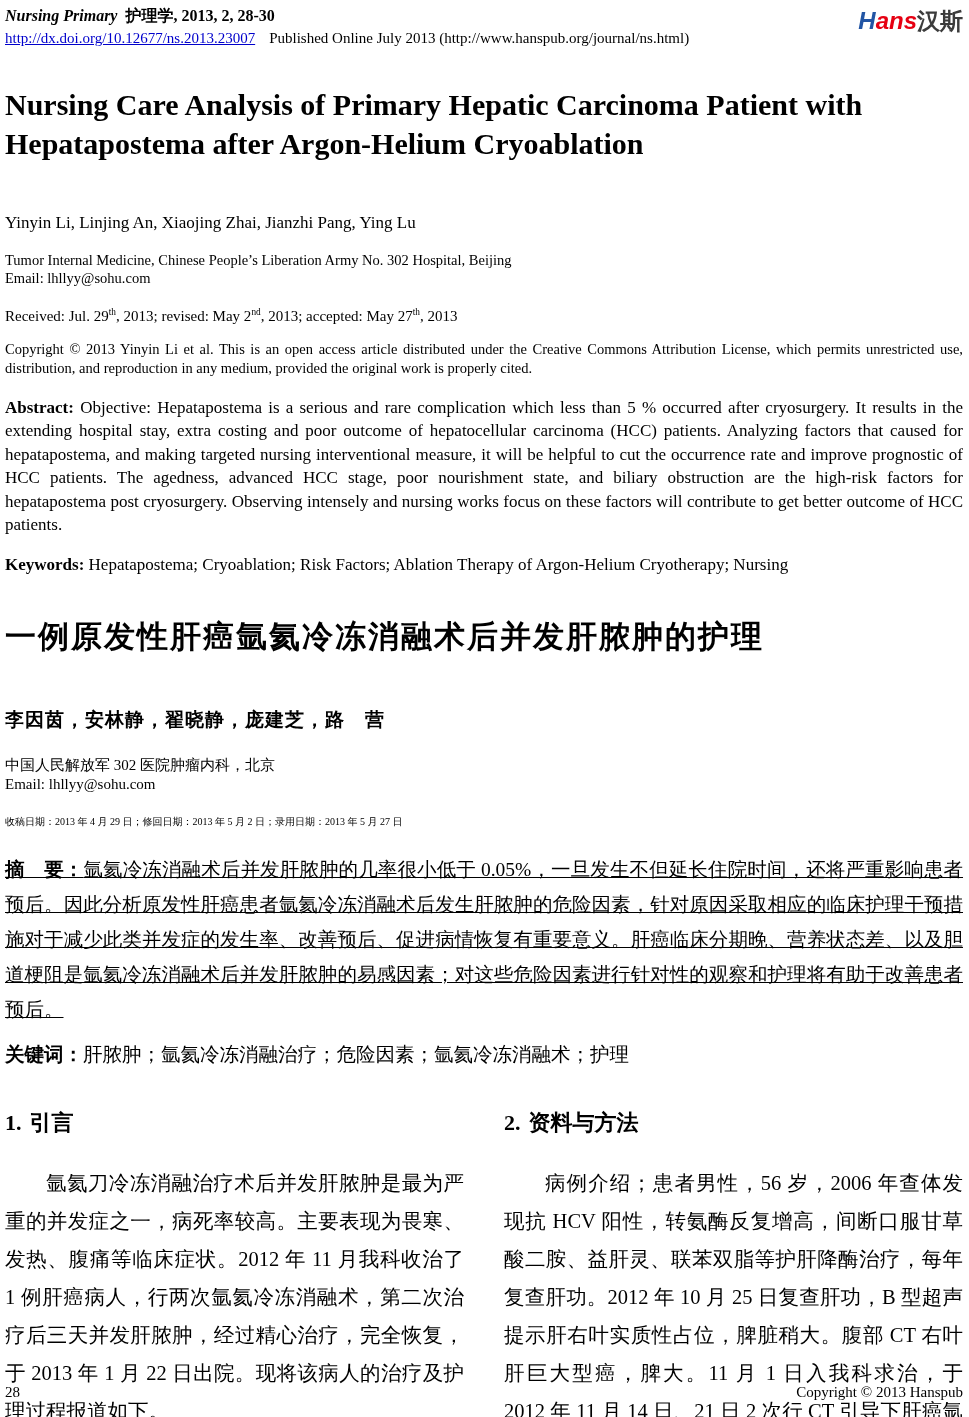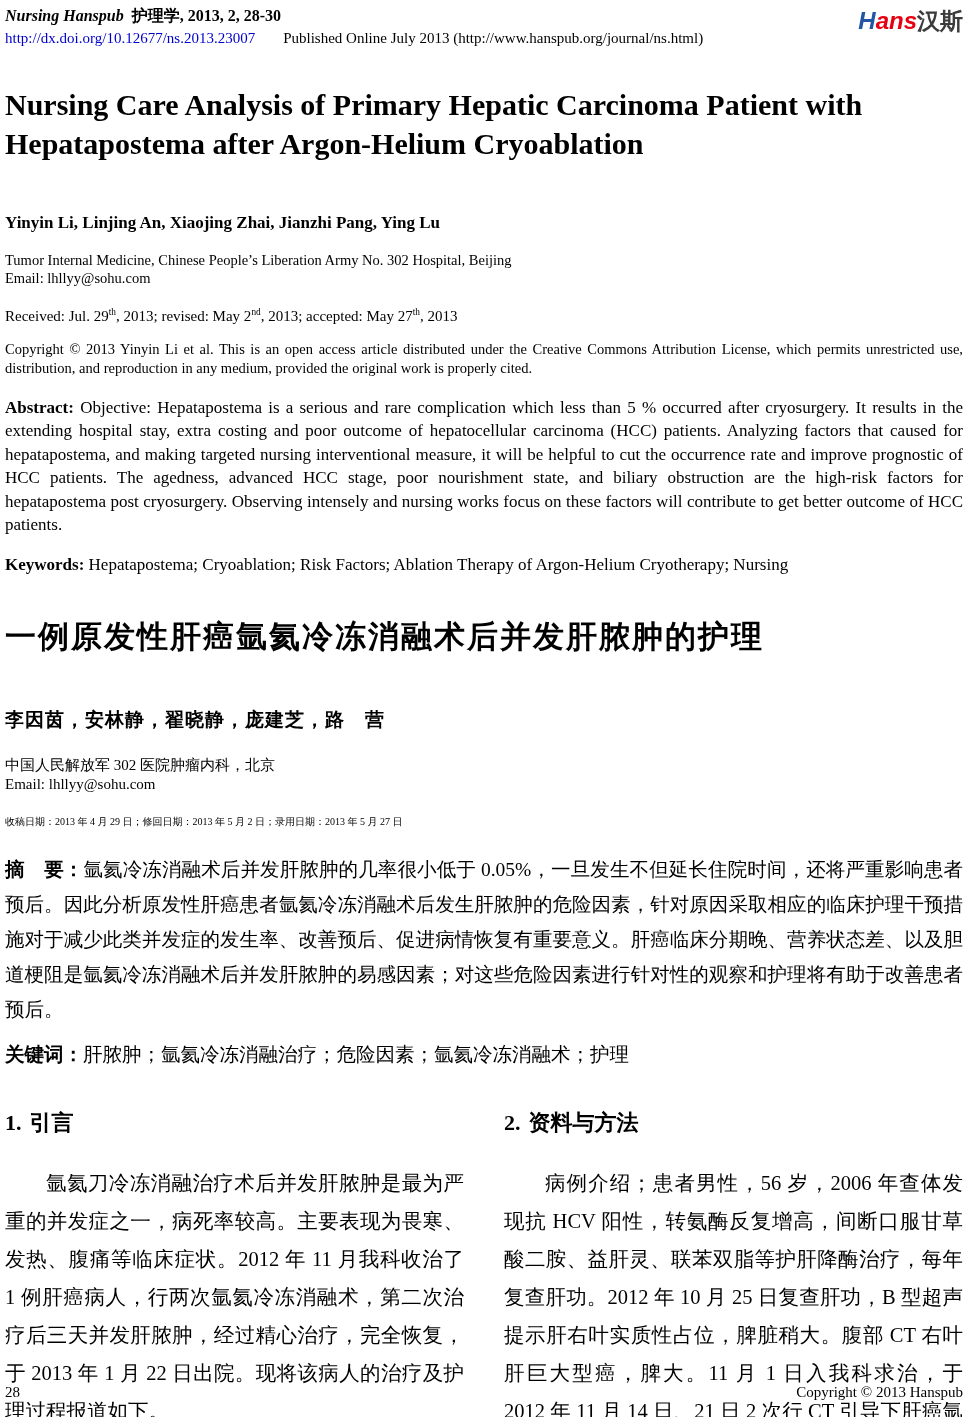--- a/index.html
+++ b/index.html
@@ -12,52 +12,52 @@
     color: #000000;
   }
   .page { padding: 5px 6px 0 5px; }
 
   
   .hdr { display: flex; justify-content: space-between; align-items: flex-start; }
   .hdr-left { font-size: 15px; line-height: 21px; }
   .journal-line { font-weight: bold; font-size: 16px; }
   .journal-it { font-style: italic; }
   .doi-line { font-size: 15px; margin-top: 2px; }
-  .doi-link { color: #0000CC; cursor: pointer; }
-  .pub-online { color: #000; margin-left: 28px; }
+  .doi-link { color: #0000CC; text-decoration: underline; cursor: pointer; }
+  .pub-online { color: #000; margin-left: 14px; }
   .logo { font-family: "Liberation Sans", sans-serif; font-weight: bold; font-size: 24px; white-space: nowrap; margin-top: 1px; }
   .logo .h { color: #2255A4; font-style: italic; }
   .logo .ans { color: #E60012; font-style: italic; }
   .logo .cn { color: #3C3C3C; font-size: 23px; }
 
   
   .title-en {
     margin-top: 36px;
     font-size: 30px; font-weight: bold; line-height: 39px;
     letter-spacing: 0px;
   }
-  .authors-en { margin-top: 50px; font-size: 17px; font-weight: bold; }
+  .authors-en { margin-top: 50px; font-size: 17px; font-weight: normal; }
   .affil-block { margin-top: 18px; font-size: 14.5px; line-height: 18px; }
   .received { margin-top: 21px; font-size: 15px; }
   .sup { vertical-align: super; font-size: 0.62em; line-height: 0; }
   .copyright-en { margin-top: 15px; font-size: 14.5px; line-height: 19px; text-align: justify; }
   .abstract-en { margin-top: 18px; font-size: 17px; line-height: 23.4px; text-align: justify; }
   .lead-bold { font-weight: bold; margin-top: 34px; }
   .keywords-en { margin-top: 19px; font-size: 17px; }
 
   
   .title-zh {
     margin-top: 41px;
     font-family: "Liberation Sans", sans-serif;
     font-size: 31px; font-weight: bold; letter-spacing: 2px;
   }
   .authors-zh { margin-top: 49px; font-size: 19px; font-weight: bold; letter-spacing: 1px; }
   .affil-zh { margin-top: 23px; font-size: 15px; line-height: 19px; }
   .dates-zh { margin-top: 21px; font-size: 10px; }
-  .abstract-zh { margin-top: 23px; font-size: 19.5px; line-height: 35px; text-align: justify; }
+  .abstract-zh { margin-top: 23px; font-size: 19.5px; line-height: 35px; text-align: justify; text-decoration: underline; }
   .zh-label { font-family: "Liberation Sans", sans-serif; font-weight: bold; text-align: right; }
   .keywords-zh { margin-top: 14px; font-size: 19.5px; }
 
   
   .columns { display: flex; gap: 40px; margin-top: 40px; }
   .col { flex: 1 1 0; }
   .sec-heading {
     font-family: "Liberation Sans", sans-serif;
     font-size: 22px; font-weight: bold; margin-bottom: 26px;
   }
@@ -74,21 +74,21 @@
     font-size: 15px;
   }
 </style>
 </head>
 <body>
 
 <div class="page">
 
   <div class="hdr">
     <div class="hdr-left">
-      <div class="journal-line"><span class="journal-it">Nursing Hanspub</span>&nbsp; <span>护理学, 2013, 2, 28-30</span></div>
+      <div class="journal-line"><span class="journal-it">Nursing Primary</span>&nbsp; <span>护理学, 2013, 2, 28-30</span></div>
       <div class="doi-line"><span class="doi-link">http://dx.doi.org/10.12677/ns.2013.23007</span><span class="pub-online">Published Online July 2013 (http://www.hanspub.org/journal/ns.html)</span></div>
     </div>
     <div class="logo"><span class="h">H</span><span class="ans">ans</span><span class="cn">汉斯</span></div>
   </div>
 
   <h1 class="title-en">Nursing Care Analysis of Primary Hepatic Carcinoma Patient with Hepatapostema after Argon-Helium Cryoablation</h1>
 
   <div class="authors-en">Yinyin Li, Linjing An, Xiaojing Zhai, Jianzhi Pang, Ying Lu</div>
 
   <div class="affil-block">

